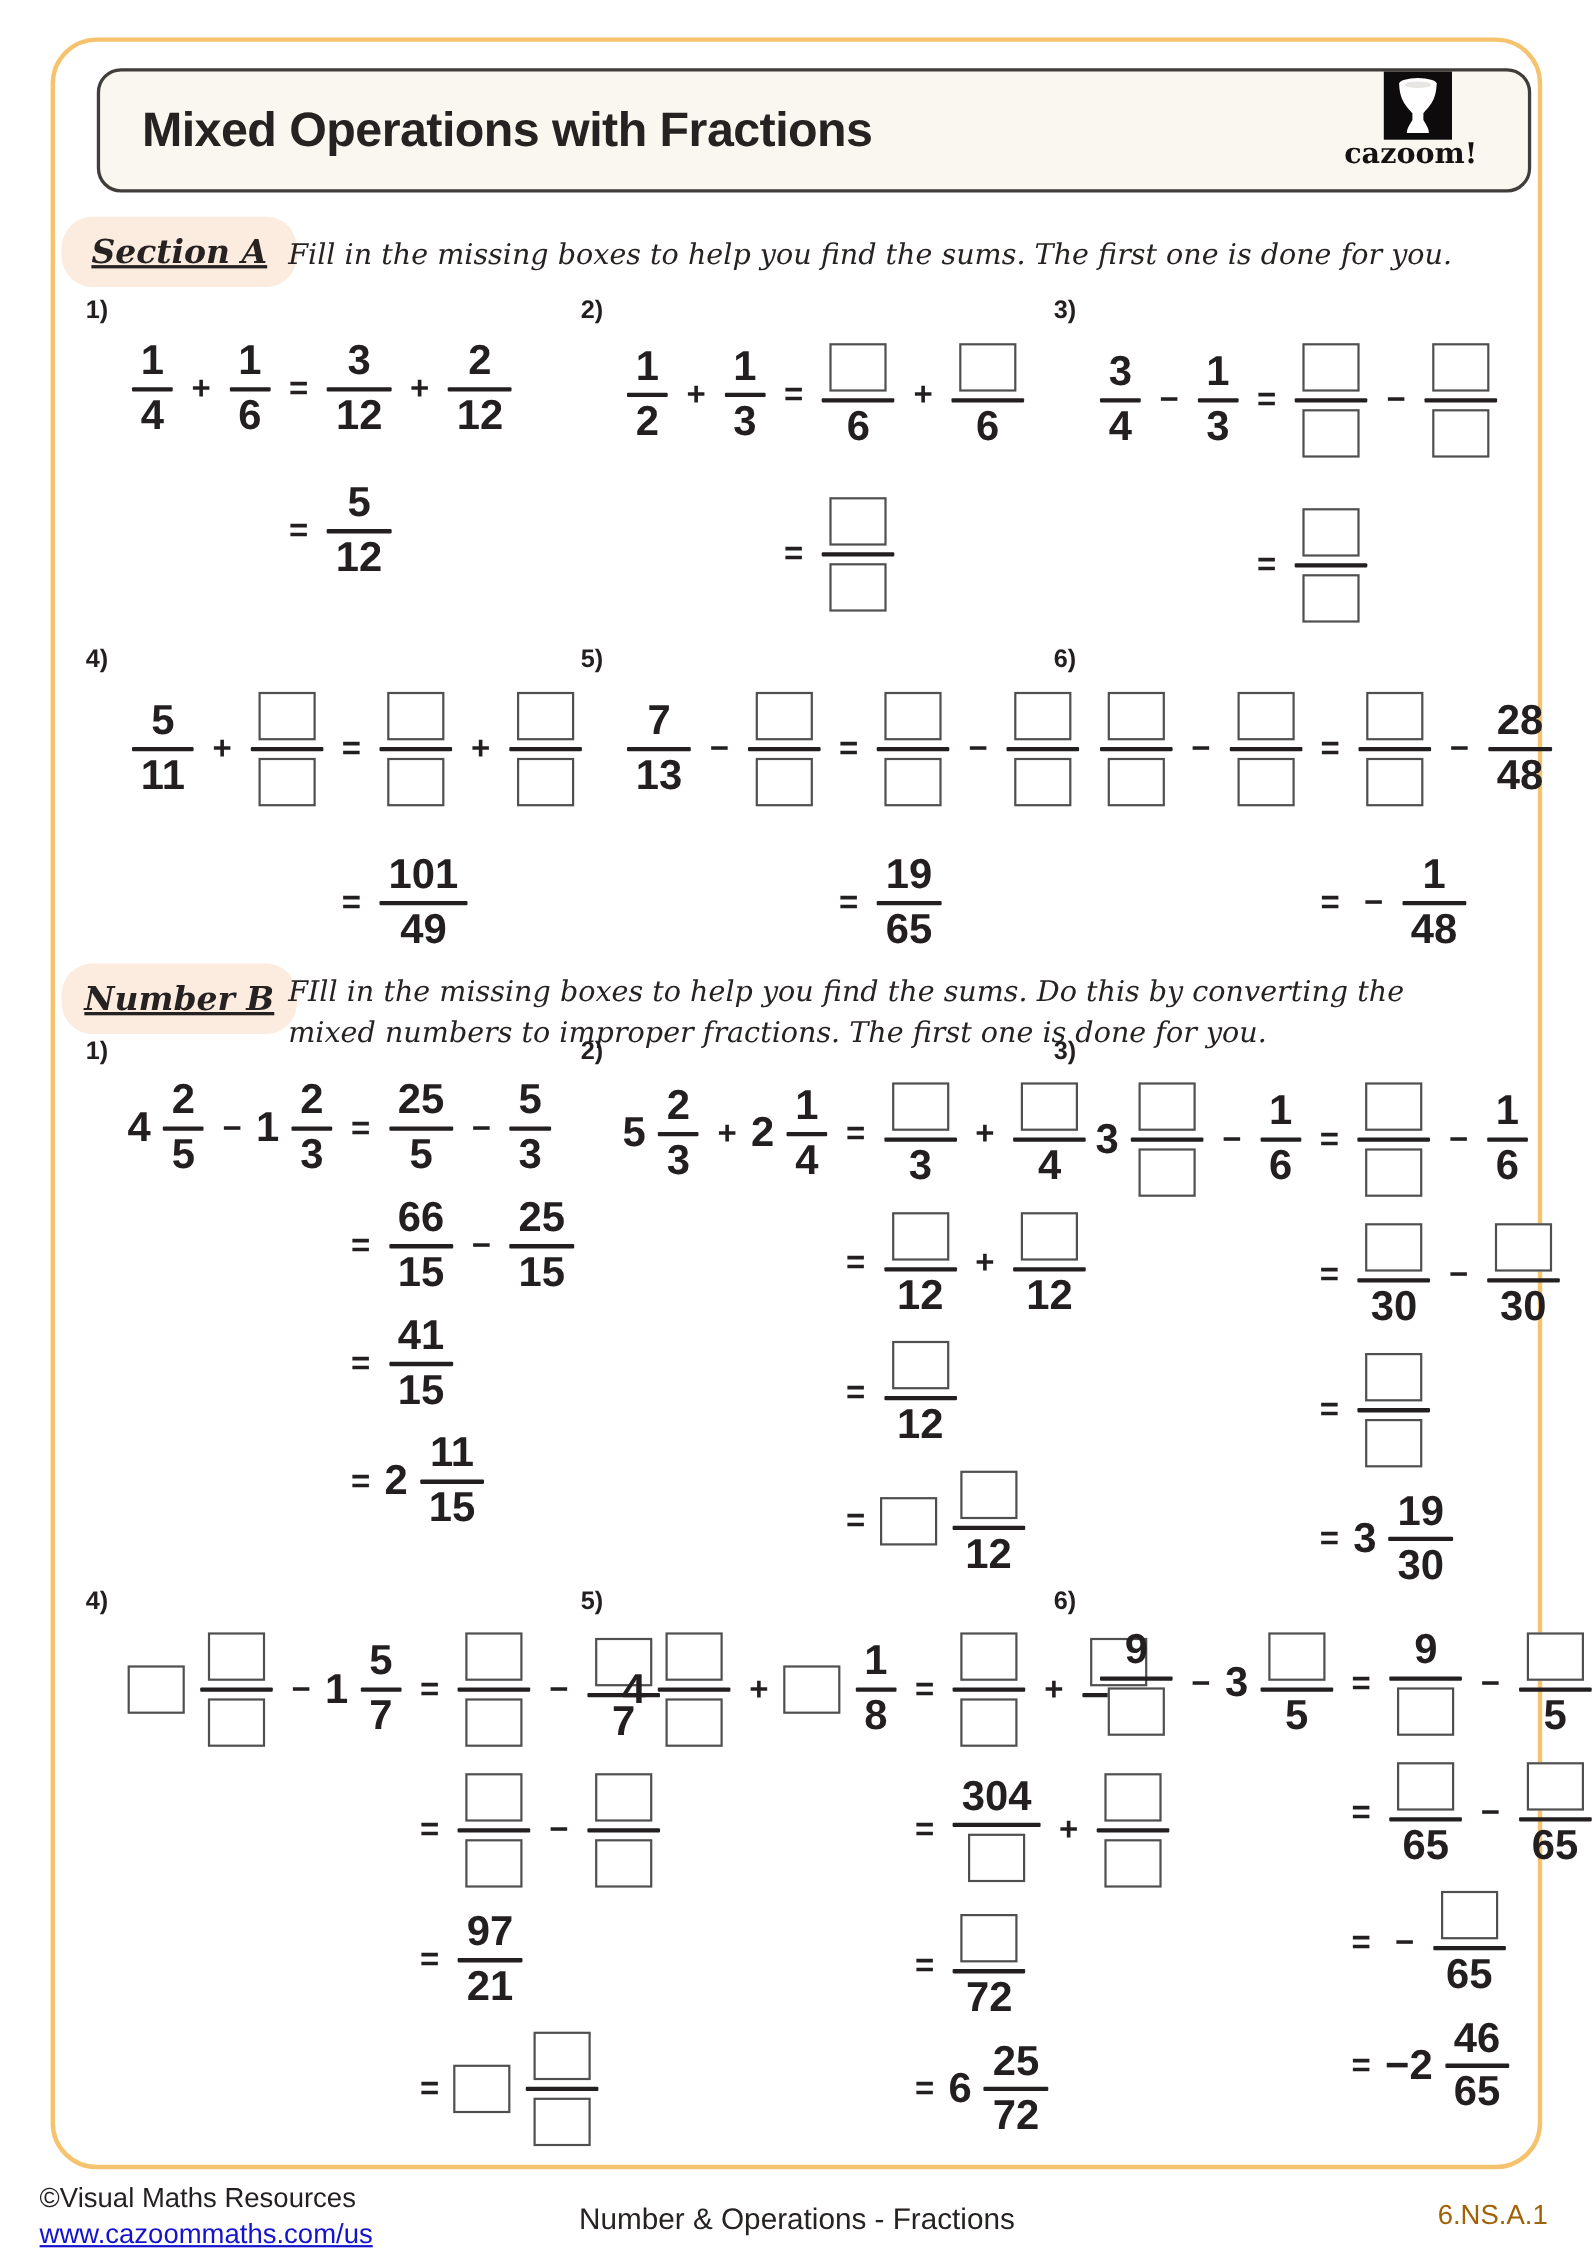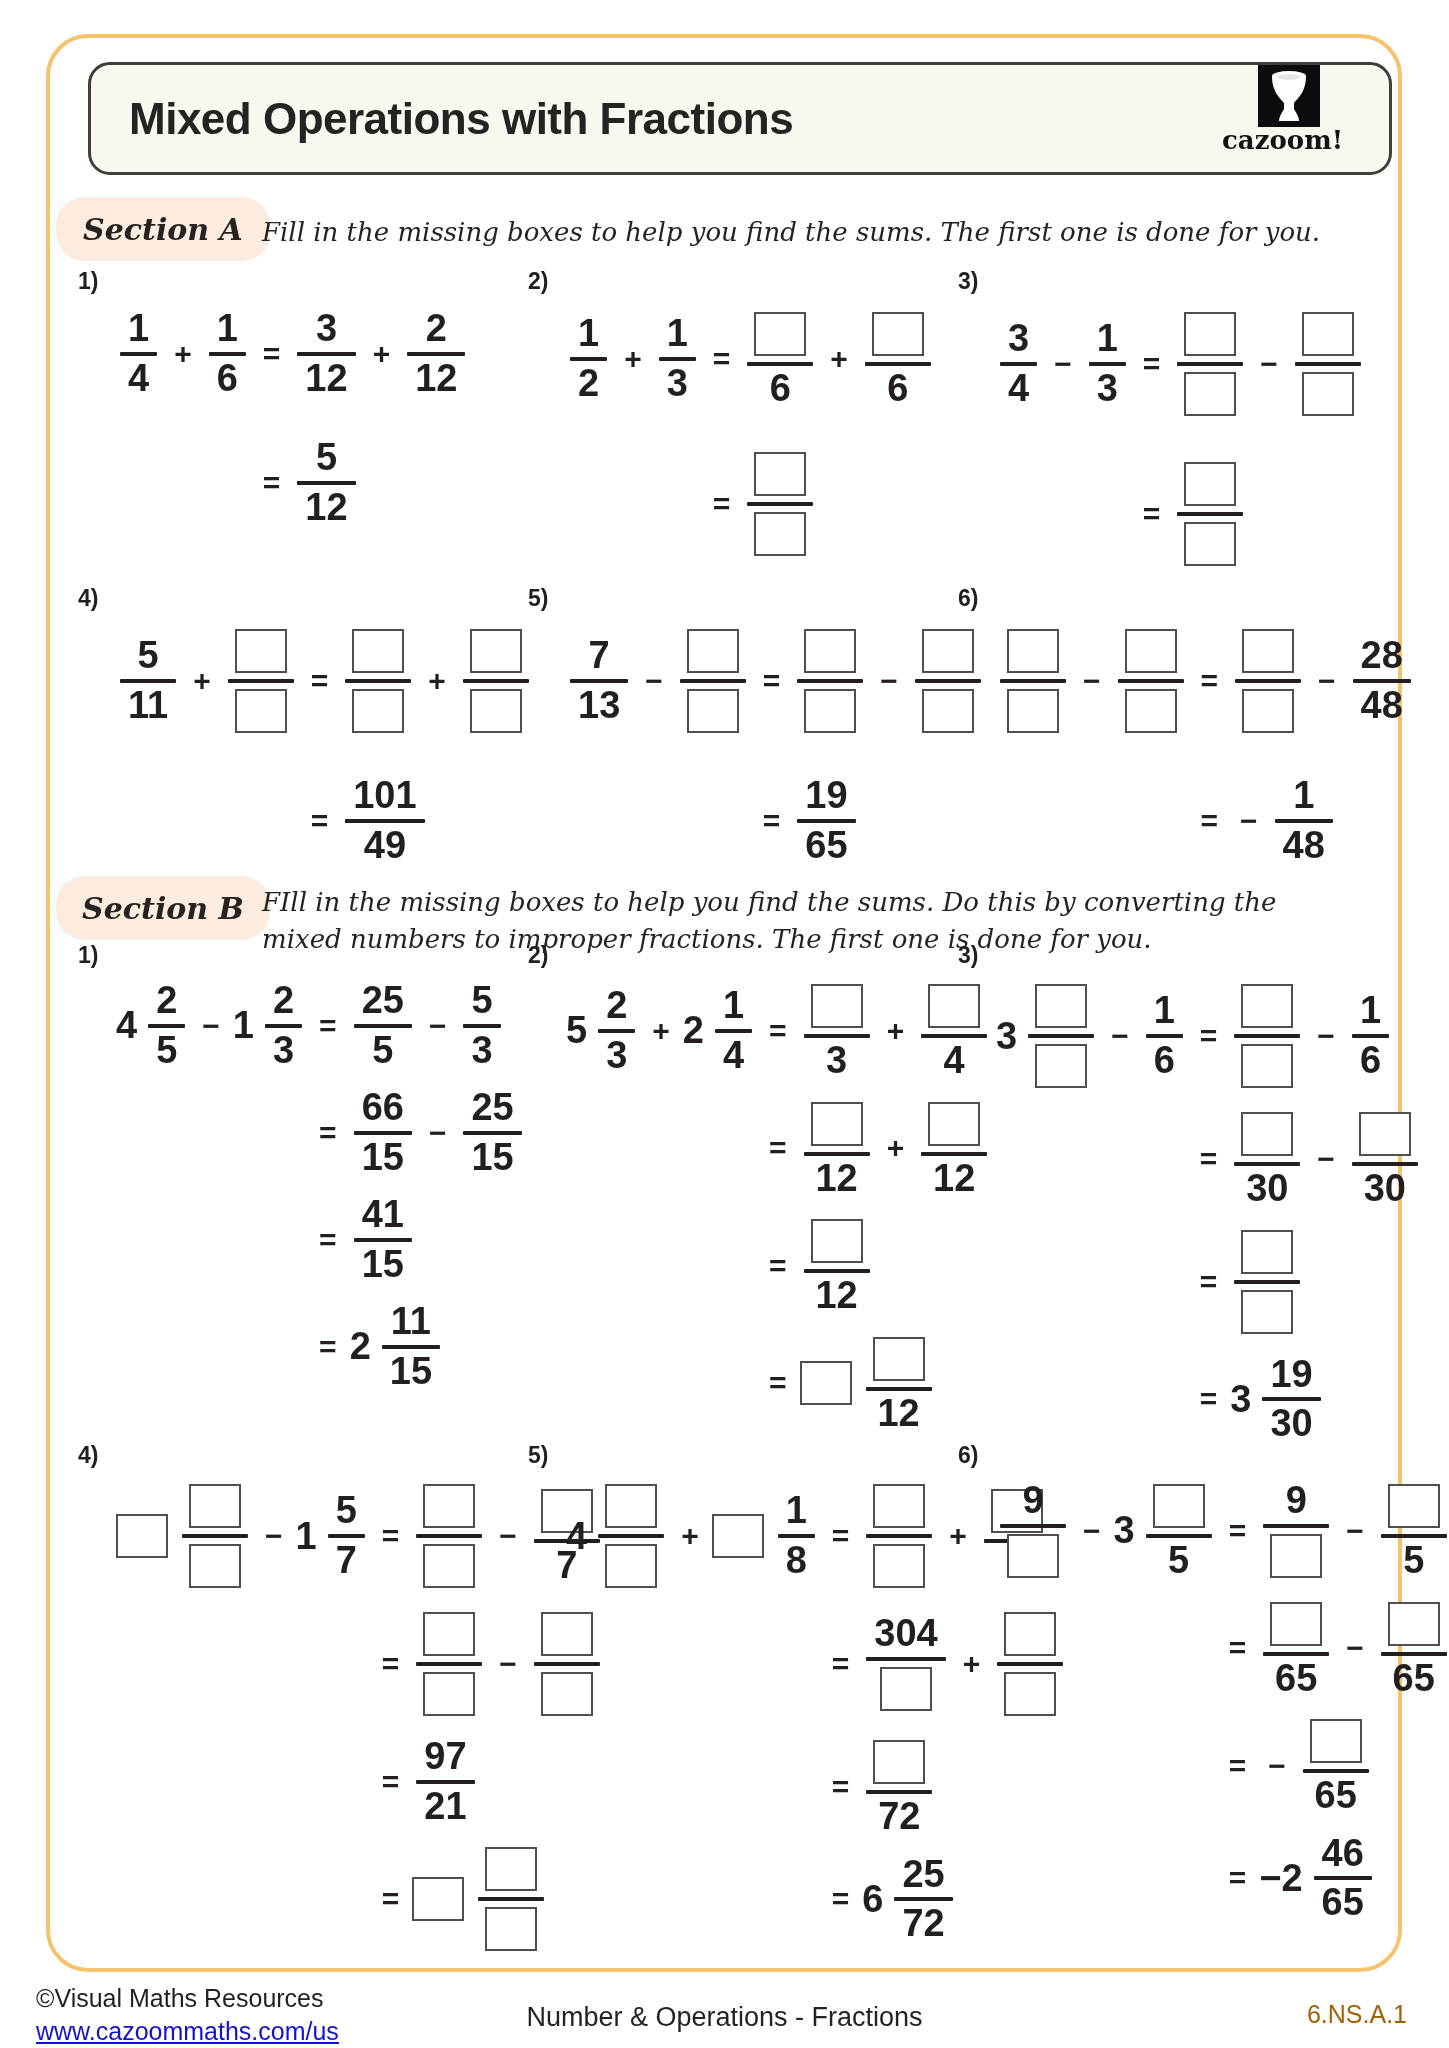--- a/index.html
+++ b/index.html
@@ -26,21 +26,21 @@
   .logo svg{display:block;margin:0 auto;}
   .brand{
     font-family:"DejaVu Serif",serif;font-weight:bold;font-size:26px;color:#141212;
     margin-top:-3px;letter-spacing:0px;
   }
   
   .pill{
     position:absolute;left:56px;width:214px;height:64px;background:#fcecdf;
     border-radius:28px;display:flex;align-items:center;justify-content:center;
     font-family:"DejaVu Serif",serif;font-style:italic;font-weight:bold;
-    font-size:30px;color:#262221;
+    font-size:30px;color:#262221;text-decoration:underline;
   }
   .pill-a{top:197px;}
   .pill-b{top:876px;}
   .instr{
     position:absolute;left:262px;font-family:"DejaVu Serif",serif;font-style:italic;
     font-size:26px;color:#262221;line-height:1.42;
   }
   .instr-a{top:214px;width:1130px;}
   .instr-b{top:884px;width:1080px;}
   
@@ -83,21 +83,21 @@
     <path fill="#ffffff" d="M15,12 C15,28 23,34 27,39 L27,45 C24,50 22,53 22,57 L42,57 C42,53 40,50 37,45 L37,39 C41,34 49,28 49,12 Z"></path>
     <ellipse cx="32" cy="12" rx="17" ry="5" fill="#ffffff"></ellipse>
     <ellipse cx="32" cy="13" rx="12" ry="3" fill="#e8e6e2"></ellipse>
   </svg>
   <div class="brand">cazoom!</div>
 </div>
 
 <div class="pill pill-a">Section A</div>
 <div class="instr instr-a">Fill in the missing boxes to help you find the sums. The first one is done for you.</div>
 
-<div class="pill pill-b">Section B</div>
+<div class="pill pill-b">Number B</div>
 <div class="instr instr-b">FIll in the missing boxes to help you find the sums.  Do this by converting the mixed numbers to improper fractions. The first one is done for you.</div>
 
 <div id="problems">
     <div class="prob sec-A" style="left: 78px; top: 268px;">
       <div class="plabel">1)</div>
       <div class="eqwrap">
         <div class="eqline">
           <div class="frac">
             <div class="num">1</div>
             <div class="fbar"></div>

